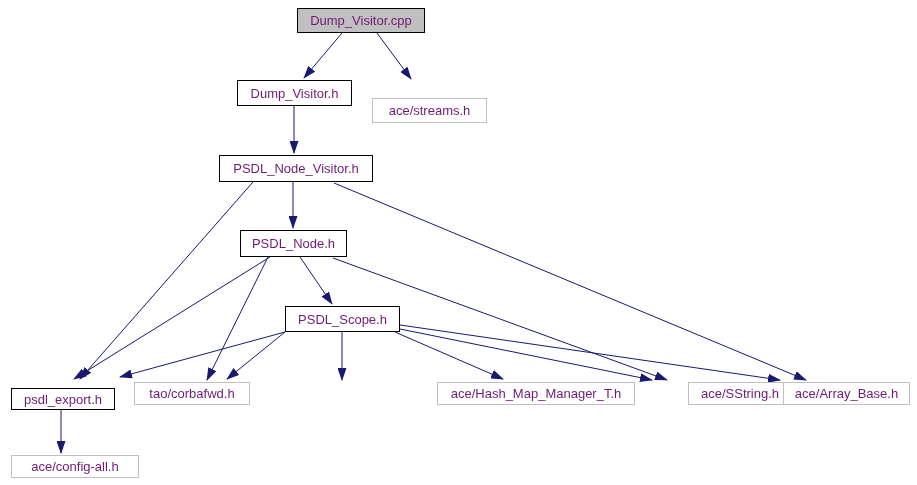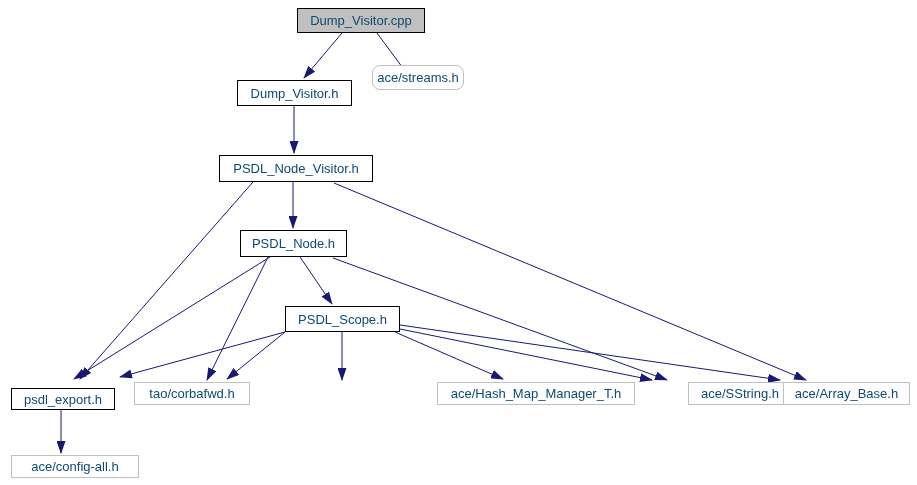--- a/index.html
+++ b/index.html
@@ -22,21 +22,21 @@
     pointer-events: none;
   }
   .node {
     position: absolute;
     box-sizing: border-box;
     display: flex;
     align-items: center;
     justify-content: center;
     white-space: nowrap;
     font-size: 13px;
-    color: #0c4a6e;
+    color: #701a75;
     background: #ffffff;
     border: 1px solid #000000;
     cursor: default;
   }
   .node.documented {
     cursor: pointer;
   }
   .node.root {
     background: #c0c0c0;
     border-color: #000000;
@@ -75,21 +75,21 @@
         <line x1="61" y1="403" x2="61" y2="453" stroke="#191970" stroke-width="1" marker-end="url(#arrowhead)"></line>
       </g>
   </svg>
 
 <div class="node root" style="left: 297px; top: 8px; width: 128px; height: 25px;">
       <span>Dump_Visitor.cpp</span>
     </div>
     <div class="node documented" style="left: 237px; top: 80px; width: 115px; height: 26px;">
       <span>Dump_Visitor.h</span>
     </div>
-    <div class="node external" style="left: 372px; top: 65px; width: 92px; height: 25px; border-radius: 8px;">
+    <div class="node external" style="left: 372px; top: 98px; width: 115px; height: 25px;">
       <span>ace/streams.h</span>
     </div>
     <div class="node documented" style="left: 219px; top: 155px; width: 154px; height: 27px;">
       <span>PSDL_Node_Visitor.h</span>
     </div>
     <div class="node documented" style="left: 285px; top: 306px; width: 115px; height: 26px;">
       <span>PSDL_Scope.h</span>
     </div>
     <div class="node documented" style="left: 240px; top: 230px; width: 107px; height: 27px;">
       <span>PSDL_Node.h</span>

